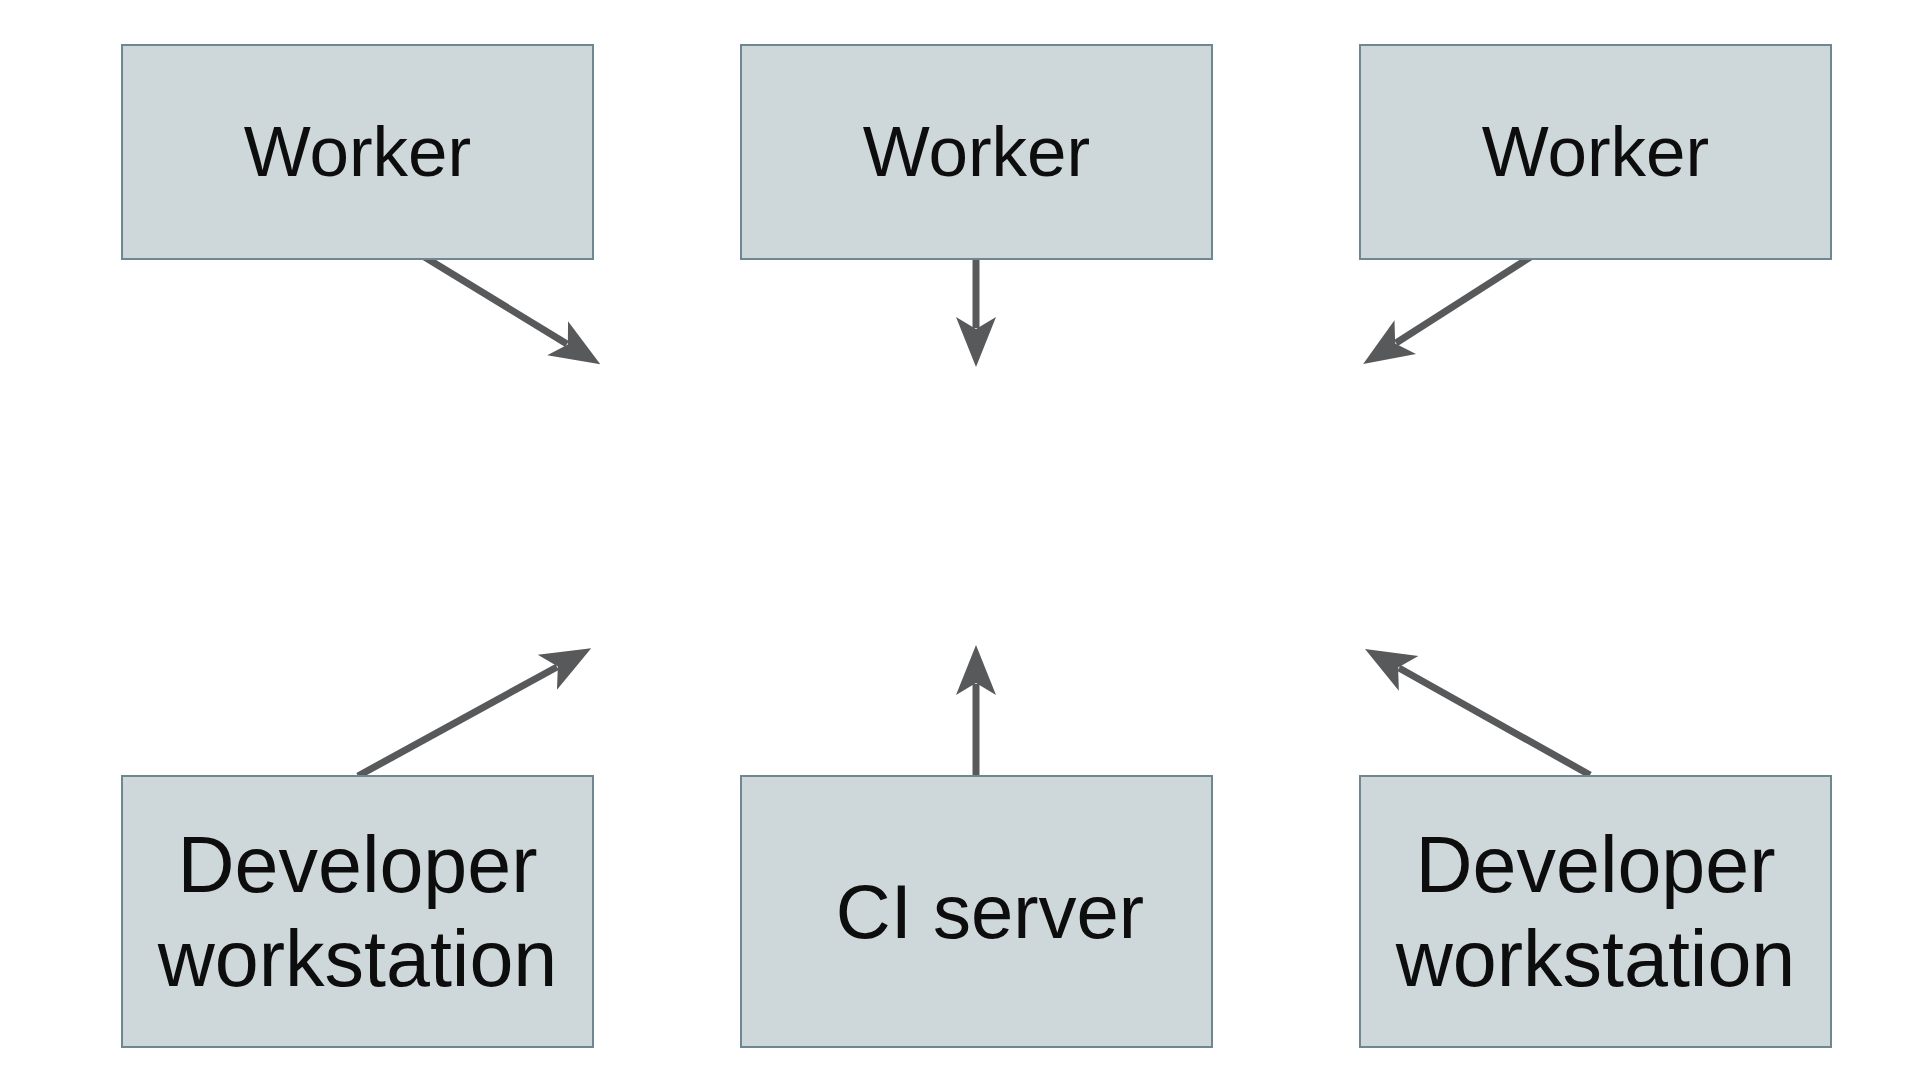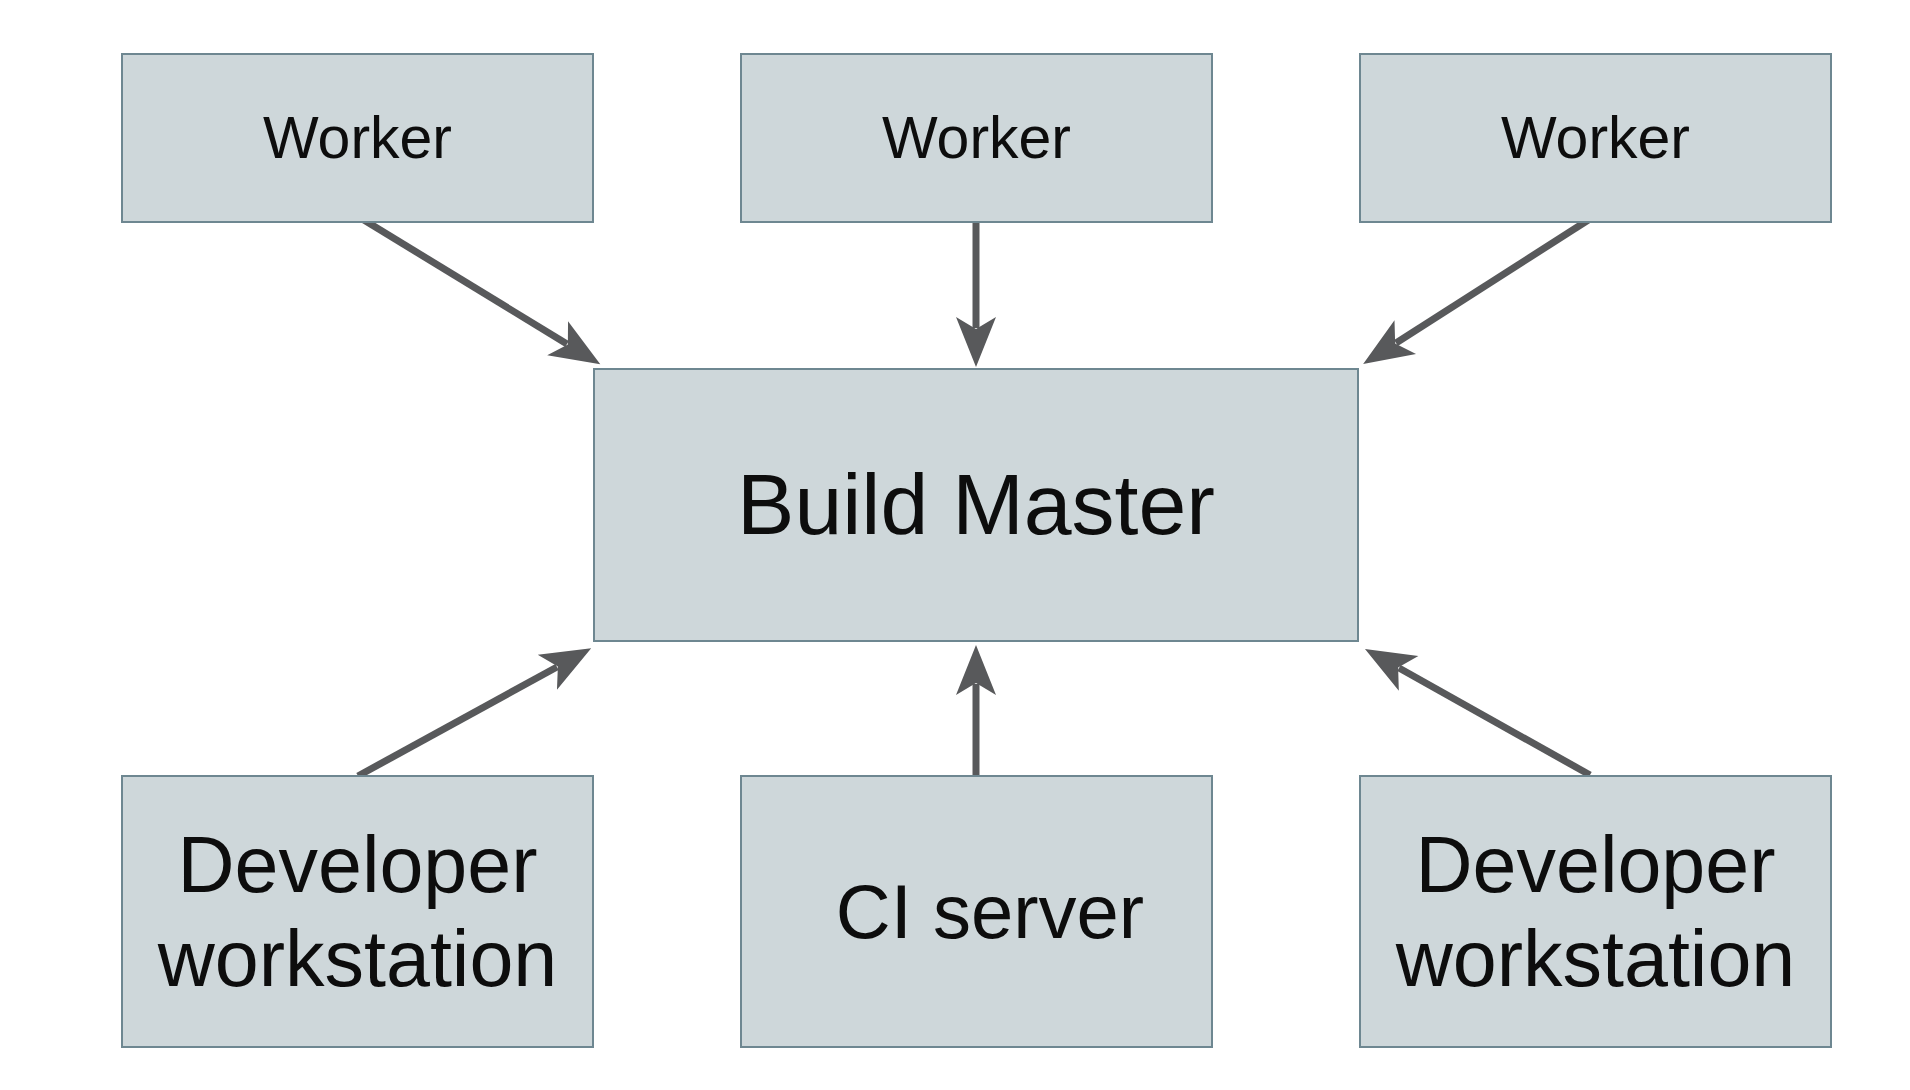--- a/index.html
+++ b/index.html
@@ -28,21 +28,21 @@
     border:2px solid var(--node-border);
     display:flex;
     align-items:center;
     justify-content:center;
     text-align:center;
     color:var(--text);
     line-height:1.2;
   }
   .node .label{display:block;}
   
-  .worker{top:53px;width:473px;height:170px;font-size:59px;}
+  .worker{top:44px;width:473px;height:216px;font-size:71px;}
   .worker-1{left:121px;}
   .worker-2{left:740px;}
   .worker-3{left:1359px;}
   
   .build-master{
     left:593px;top:368px;width:766px;height:274px;
     font-size:86px;
   }
   
   .bottom{top:775px;width:473px;height:273px;}
@@ -81,23 +81,20 @@
   </div>
 
   <div class="node worker worker-2">
     <span class="label">Worker</span>
   </div>
 
   <div class="node worker worker-3">
     <span class="label">Worker</span>
   </div>
 
-  <div class="node build-master">
-    <span class="label">Build Master</span>
-  </div>
 
   <div class="node bottom dev dev-left">
     <span class="label">Developer workstation</span>
   </div>
 
   <div class="node bottom ci">
     <span class="label">CI server</span>
   </div>
 
   <div class="node bottom dev dev-right">

